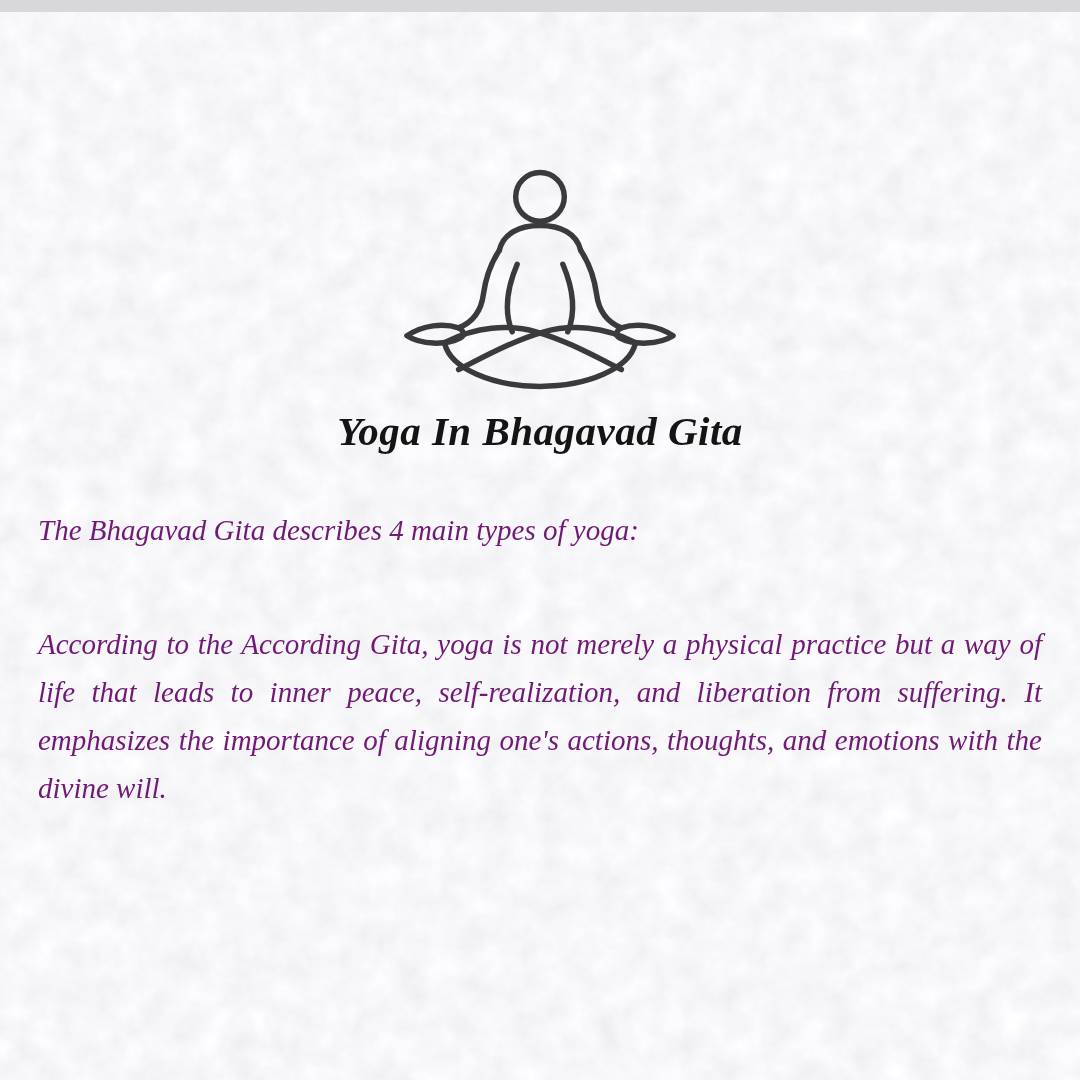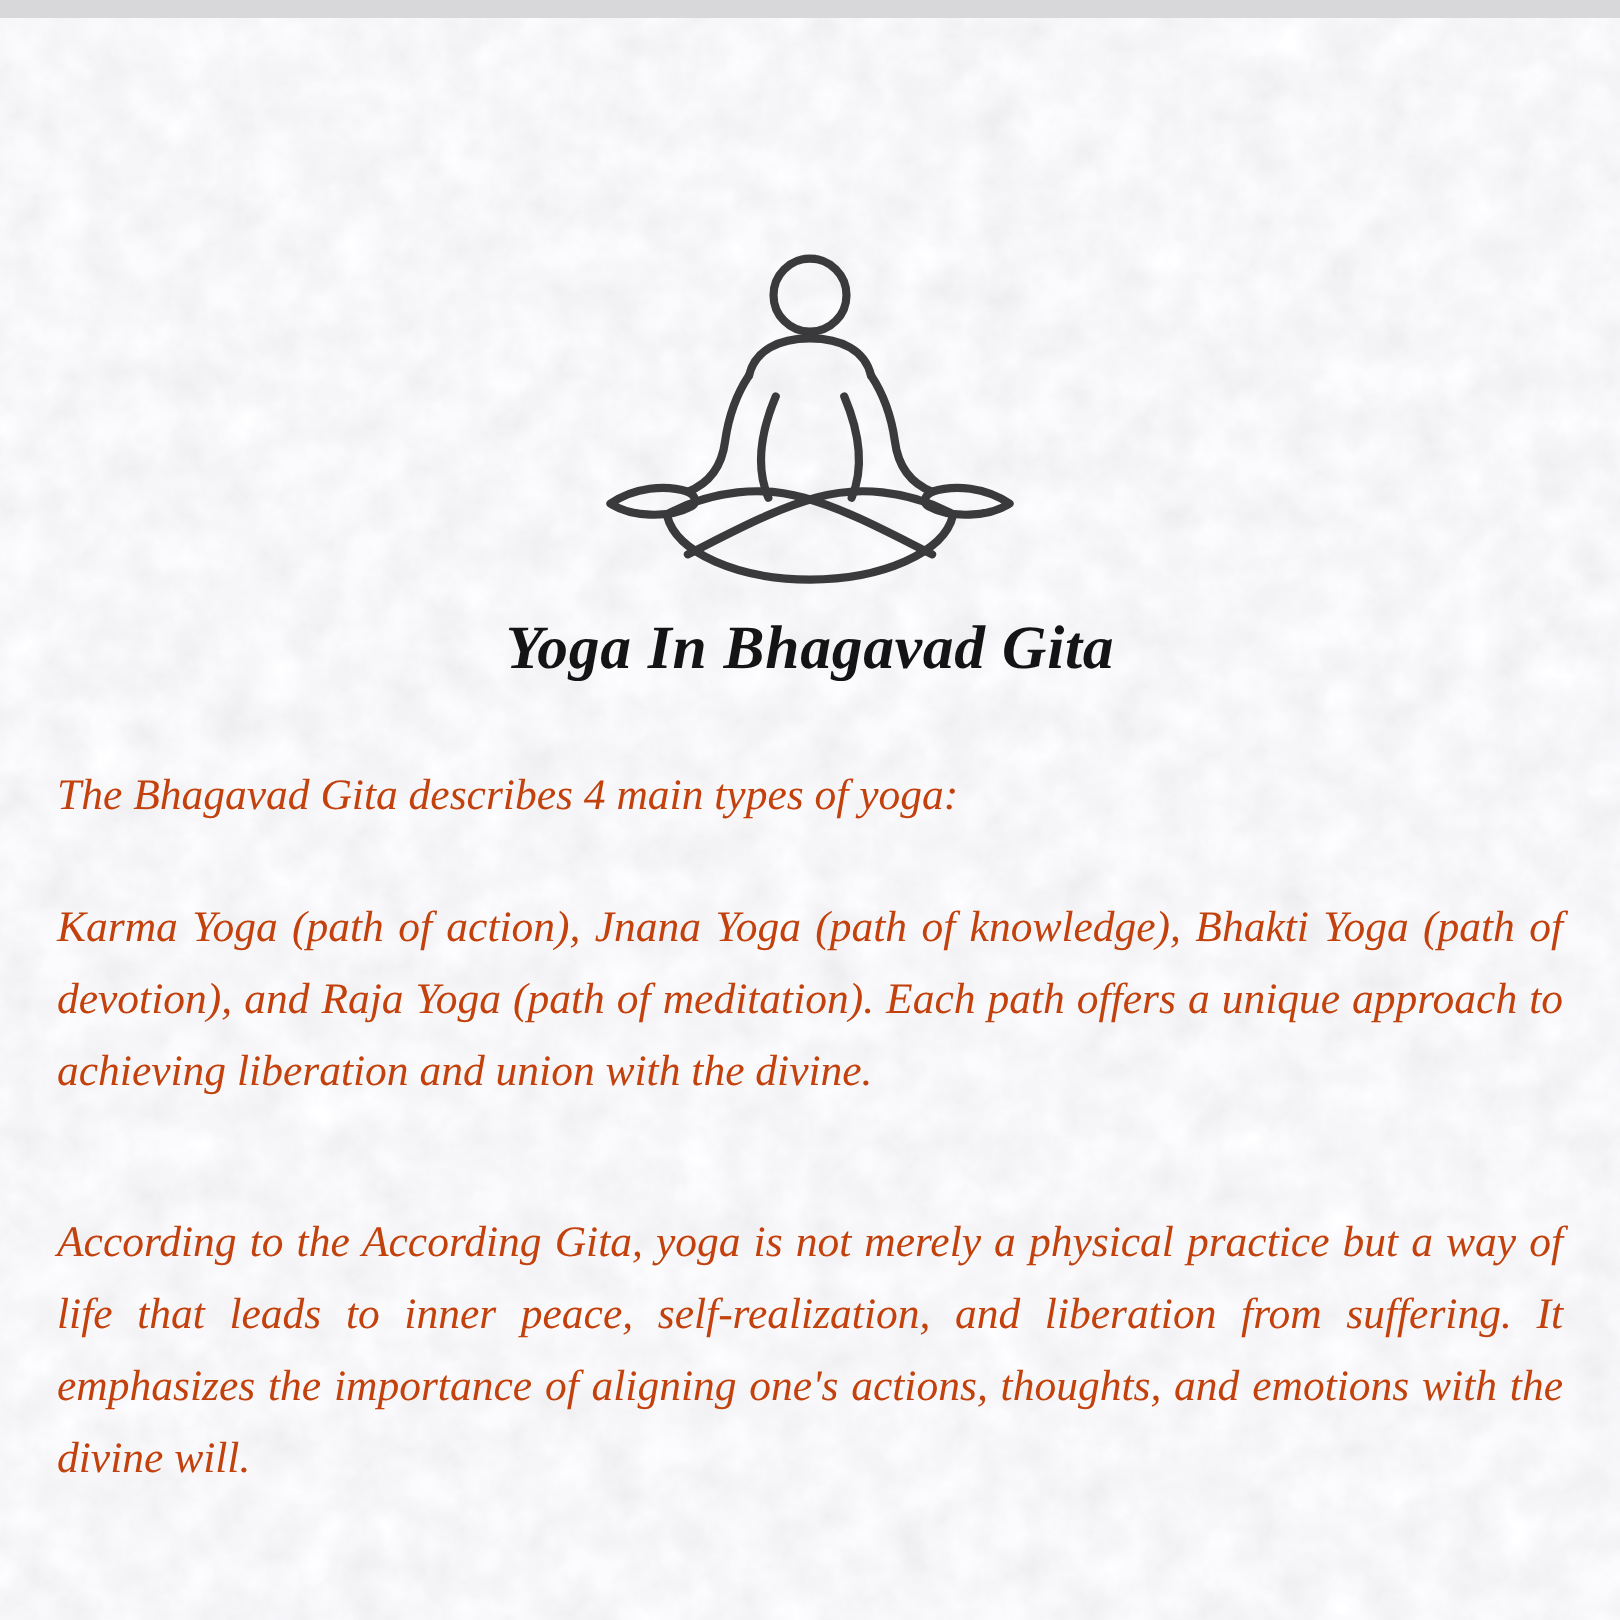--- a/index.html
+++ b/index.html
@@ -44,21 +44,21 @@
     margin: 14px 0 0 0;
     text-align: center;
     font-size: 41px;
     line-height: 49px;
     font-weight: bold;
     letter-spacing: 0.5px;
     color: #141414;
   }
   .para {
     margin: 0;
-    color: #c2410c;
+    color: #701a75;
     font-size: 29px;
     line-height: 48px;
     text-align: justify;
     text-justify: inter-word;
   }
   .para-1 { margin-top: 50px; }
   .para-2 { margin-top: 40px; }
   .para-3 { margin-top: 66px; }
 </style>
 </head>
@@ -105,18 +105,17 @@
 
         <path d="M 46,176 C 75,161 108,158 136,166 C 165,174 194,190 222,204"></path>
         <path d="M 234,176 C 205,161 172,158 144,166 C 115,174 86,190 58,204"></path>
       </svg>
     </div>
 
     <h1 class="page-title">Yoga In Bhagavad Gita</h1>
 
     <p class="para para-1">The Bhagavad Gita describes 4 main types of yoga:</p>
 
-    <p class="para para-2">Karma Yoga (path of action), Jnana Yoga (path of knowledge), Bhakti Yoga (path of devotion), and Raja Yoga (path of meditation). Each path offers a unique approach to achieving liberation and union with the divine.</p>
 
     <p class="para para-3">According to the According Gita, yoga is not merely a physical practice but a way of life that leads to inner peace, self-realization, and liberation from suffering. It emphasizes the importance of aligning one's actions, thoughts, and emotions with the divine will.</p>
 
   </div>
 </div>
 
 </body></html>

